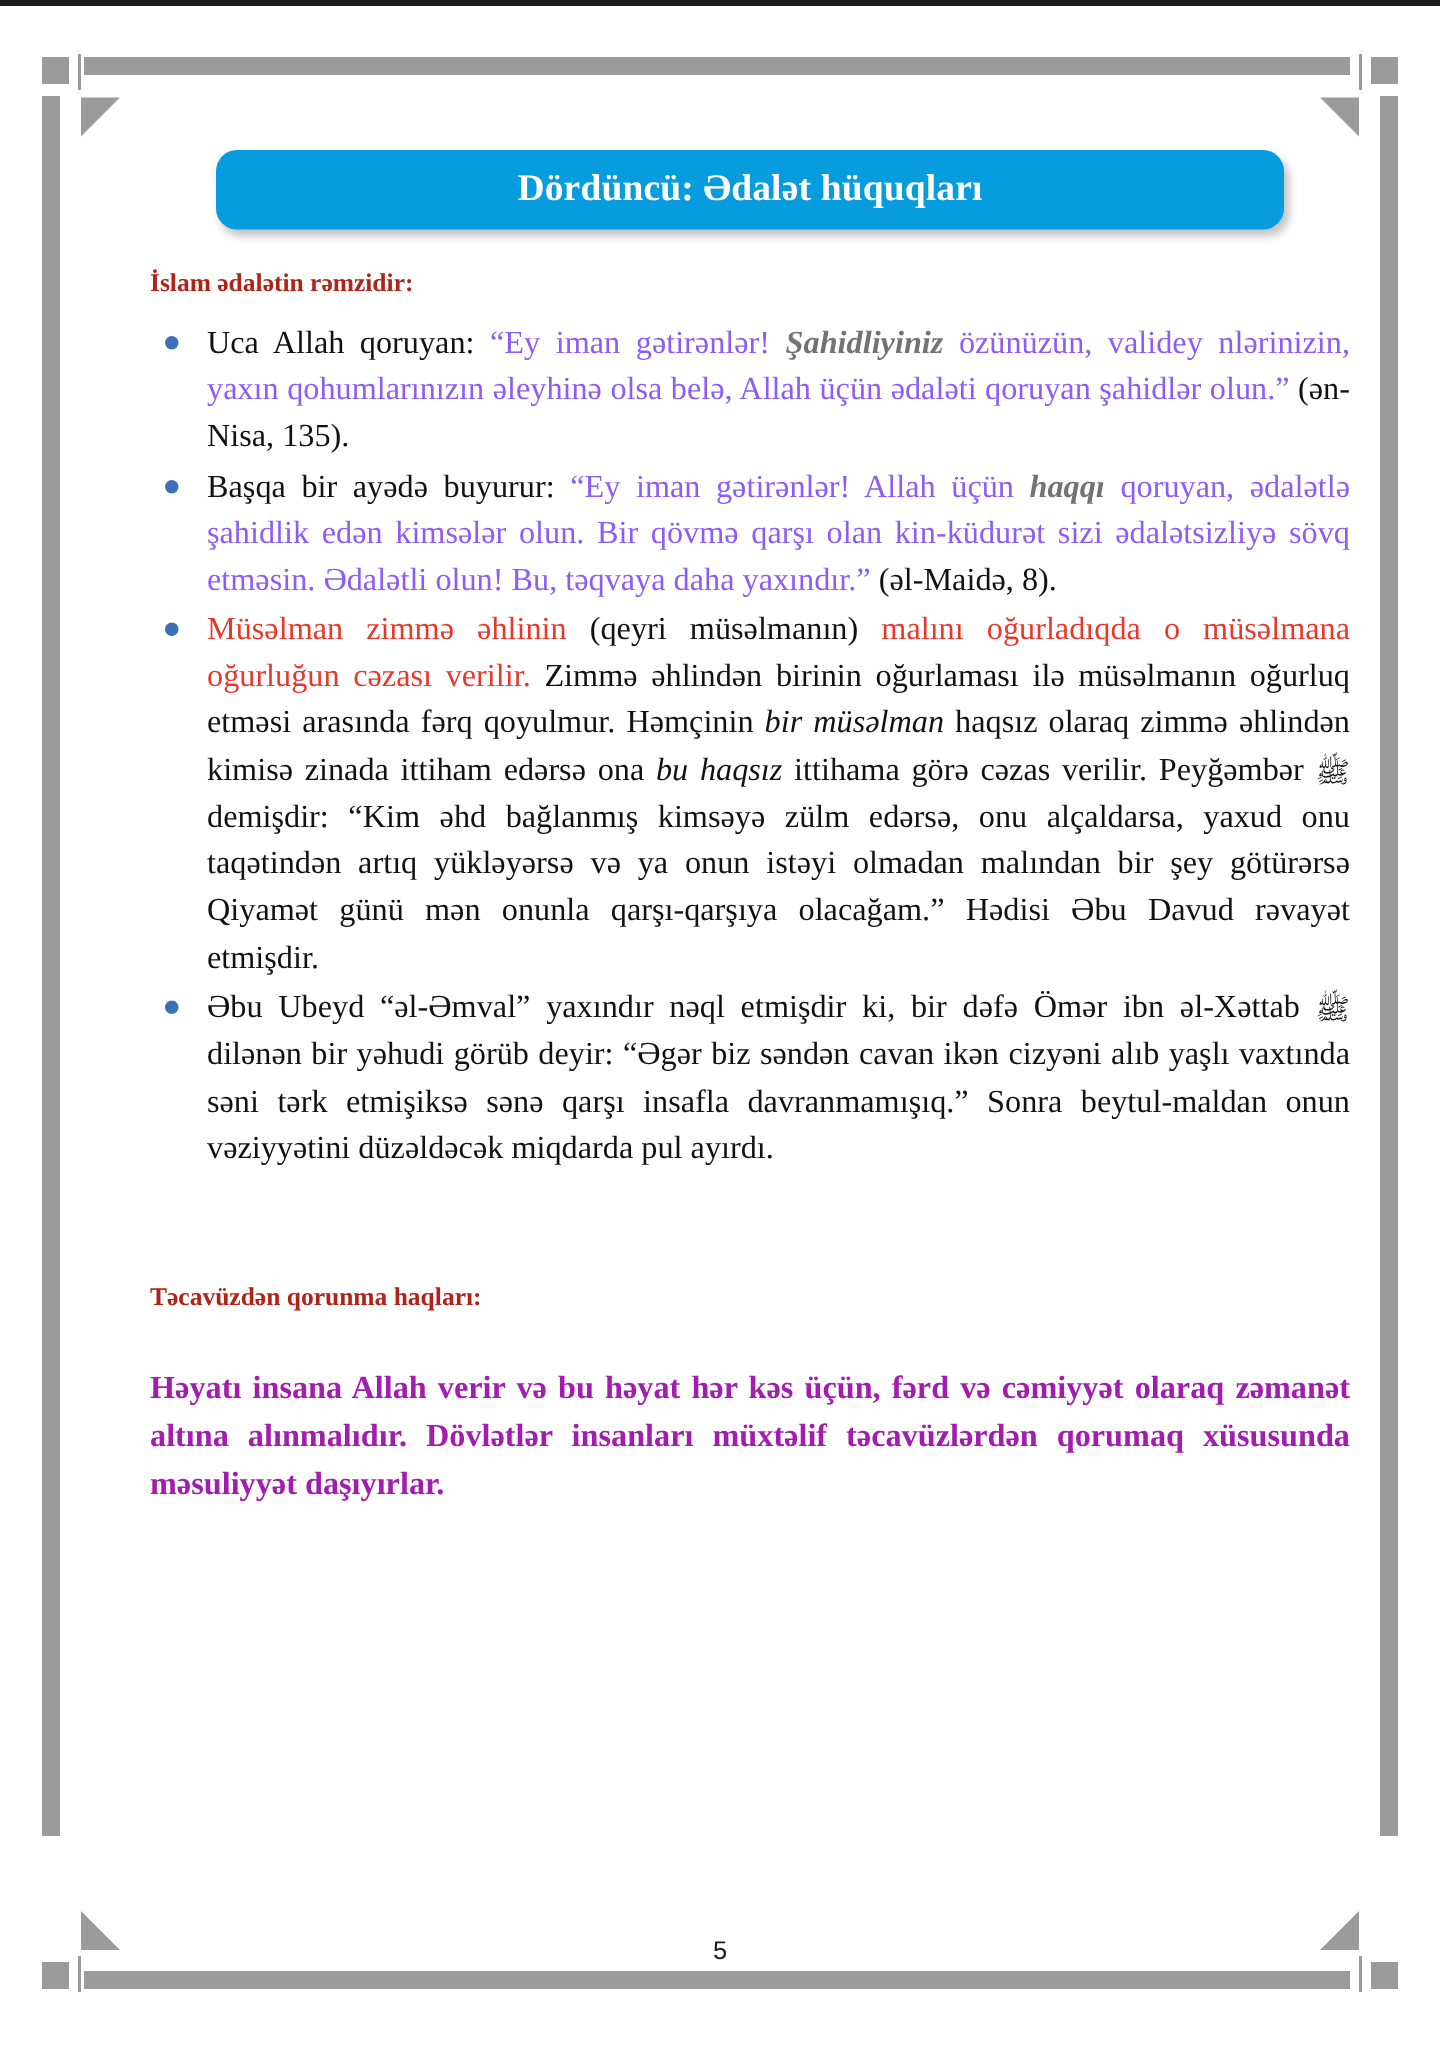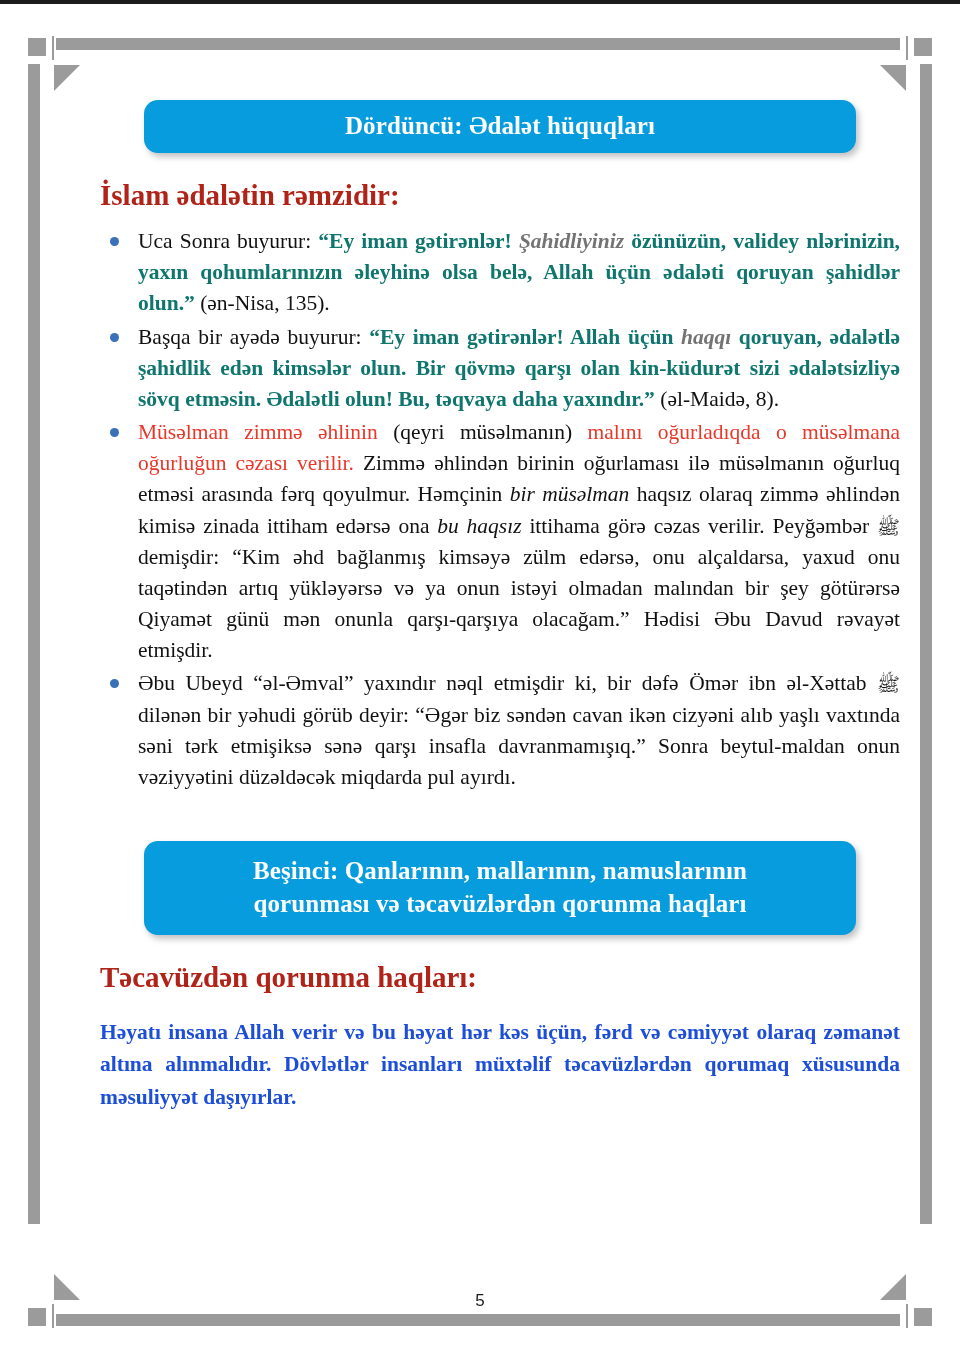--- a/index.html
+++ b/index.html
@@ -97,21 +97,21 @@
     box-shadow: 3px 4px 6px rgba(120,120,120,0.45);
     letter-spacing: 0.1px;
   }
   .banner-1 { margin: 0 44px 0 44px; }
   .banner-2 { margin: 0 44px 0 44px; padding: 13px 30px 15px 30px; }
 
   
   .red-head {
     color: #B02318;
     font-weight: bold;
-    font-size: 29px;
+    font-size: 17px;
     margin-top: 26px;
   }
 
   
   ul.bullets { list-style: none; margin-top: 14px; }
   ul.bullets > li {
     position: relative;
     padding-left: 38px;
     margin-bottom: 2px;
     font-size: 21.5px;
@@ -122,40 +122,40 @@
   }
   ul.bullets > li .dot {
     position: absolute;
     left: 10px;
     top: 11px;
     width: 9px; height: 9px;
     border-radius: 50%;
     background: #3A70B8;
   }
 
-  .g  { color: #0f766e; font-weight: bold; }
+  .g  { color: #8b5cf6; font-weight: normal; }
   .gi { color: #737373; font-weight: bold; font-style: italic; }
   .r  { color: #E8382A; }
   .i  { font-style: italic; }
 
   .glyph {
     font-family: "DejaVu Sans", sans-serif;
     font-size: 19px;
     vertical-align: -1px;
   }
 
   
   .bold-para {
-    margin-top: 22px;
+    margin-top: 34px;
     font-size: 21.5px;
     font-weight: bold;
     line-height: 1.5;
     text-align: justify;
     text-justify: inter-word;
-    color: #1d4ed8;
+    color: #a21caf;
   }
 
   .gap { height: 46px; }
 
   
   .page-no {
     position: absolute;
     left: 0; right: 0;
     top: 1291px;
     text-align: center;
@@ -200,44 +200,40 @@
 
   <div class="content">
 
     <div class="banner banner-1">Dördüncü: Ədalət hüquqları</div>
 
     <div class="red-head">İslam ədalətin rəmzidir:</div>
 
     <ul class="bullets">
 
       <li>
-        <span class="dot"></span><span>Uca Sonra buyurur: </span><span class="g">“Ey iman gətirənlər! </span><span class="gi">Şahidliyiniz</span><span class="g"> özünüzün, validey nlərinizin, yaxın qohumlarınızın əleyhinə olsa belə, Allah üçün ədaləti qoruyan şahidlər olun.”</span><span> (ən-Nisa, 135).</span>
+        <span class="dot"></span><span>Uca Allah qoruyan: </span><span class="g">“Ey iman gətirənlər! </span><span class="gi">Şahidliyiniz</span><span class="g"> özünüzün, validey nlərinizin, yaxın qohumlarınızın əleyhinə olsa belə, Allah üçün ədaləti qoruyan şahidlər olun.”</span><span> (ən-Nisa, 135).</span>
       </li>
 
 
       <li>
         <span class="dot"></span><span>Başqa bir ayədə buyurur: </span><span class="g">“Ey iman gətirənlər! Allah üçün </span><span class="gi">haqqı</span><span class="g"> qoruyan, ədalətlə şahidlik edən kimsələr olun. Bir qövmə qarşı olan kin-küdurət sizi ədalətsizliyə sövq etməsin. Ədalətli olun! Bu, təqvaya daha yaxındır.”</span><span> (əl-Maidə, 8).</span>
       </li>
 
       <li>
         <span class="dot"></span><span class="r">Müsəlman zimmə əhlinin</span><span> (qeyri müsəlmanın) </span><span class="r">malını oğurladıqda o müsəlmana oğurluğun cəzası verilir.</span><span> Zimmə əhlindən birinin oğurlaması ilə müsəlmanın oğurluq etməsi arasında fərq qoyulmur. Həmçinin </span><span class="i">bir müsəlman</span><span> haqsız olaraq zimmə əhlindən kimisə zinada ittiham edərsə ona </span><span class="i">bu haqsız</span><span> ittihama görə cəzas verilir. Peyğəmbər </span><span class="glyph">ﷺ</span><span> demişdir: “Kim əhd bağlanmış kimsəyə zülm edərsə, onu alçaldarsa, yaxud onu taqətindən artıq yükləyərsə və ya onun istəyi olmadan malından bir şey götürərsə Qiyamət günü mən onunla qarşı-qarşıya olacağam.” Hədisi Əbu Davud rəvayət etmişdir.</span>
       </li>
 
       <li>
         <span class="dot"></span><span>Əbu Ubeyd “əl-Əmval” yaxındır nəql etmişdir ki, bir dəfə Ömər ibn əl-Xəttab </span><span class="glyph">ﷺ</span><span> dilənən bir yəhudi görüb deyir: “Əgər biz səndən cavan ikən cizyəni alıb yaşlı vaxtında səni tərk etmişiksə sənə qarşı insafla davranmamışıq.” Sonra beytul-maldan onun vəziyyətini düzəldəcək miqdarda pul ayırdı.</span>
       </li>
 
     </ul>
 
     <div class="gap"></div>
 
-    <div class="banner banner-2">
-      <div>Beşinci: Qanlarının, mallarının, namuslarının</div>
-      <div>qorunması və təcavüzlərdən qorunma haqları</div>
-    </div>
 
     <div class="red-head">Təcavüzdən qorunma haqları:</div>
 
     <div class="bold-para">Həyatı insana Allah verir və bu həyat hər kəs üçün, fərd və cəmiyyət olaraq zəmanət altına alınmalıdır. Dövlətlər insanları müxtəlif təcavüzlərdən qorumaq xüsusunda məsuliyyət daşıyırlar.</div>
 
   </div>
 
   <div class="page-no">5</div>
 
 </div>

